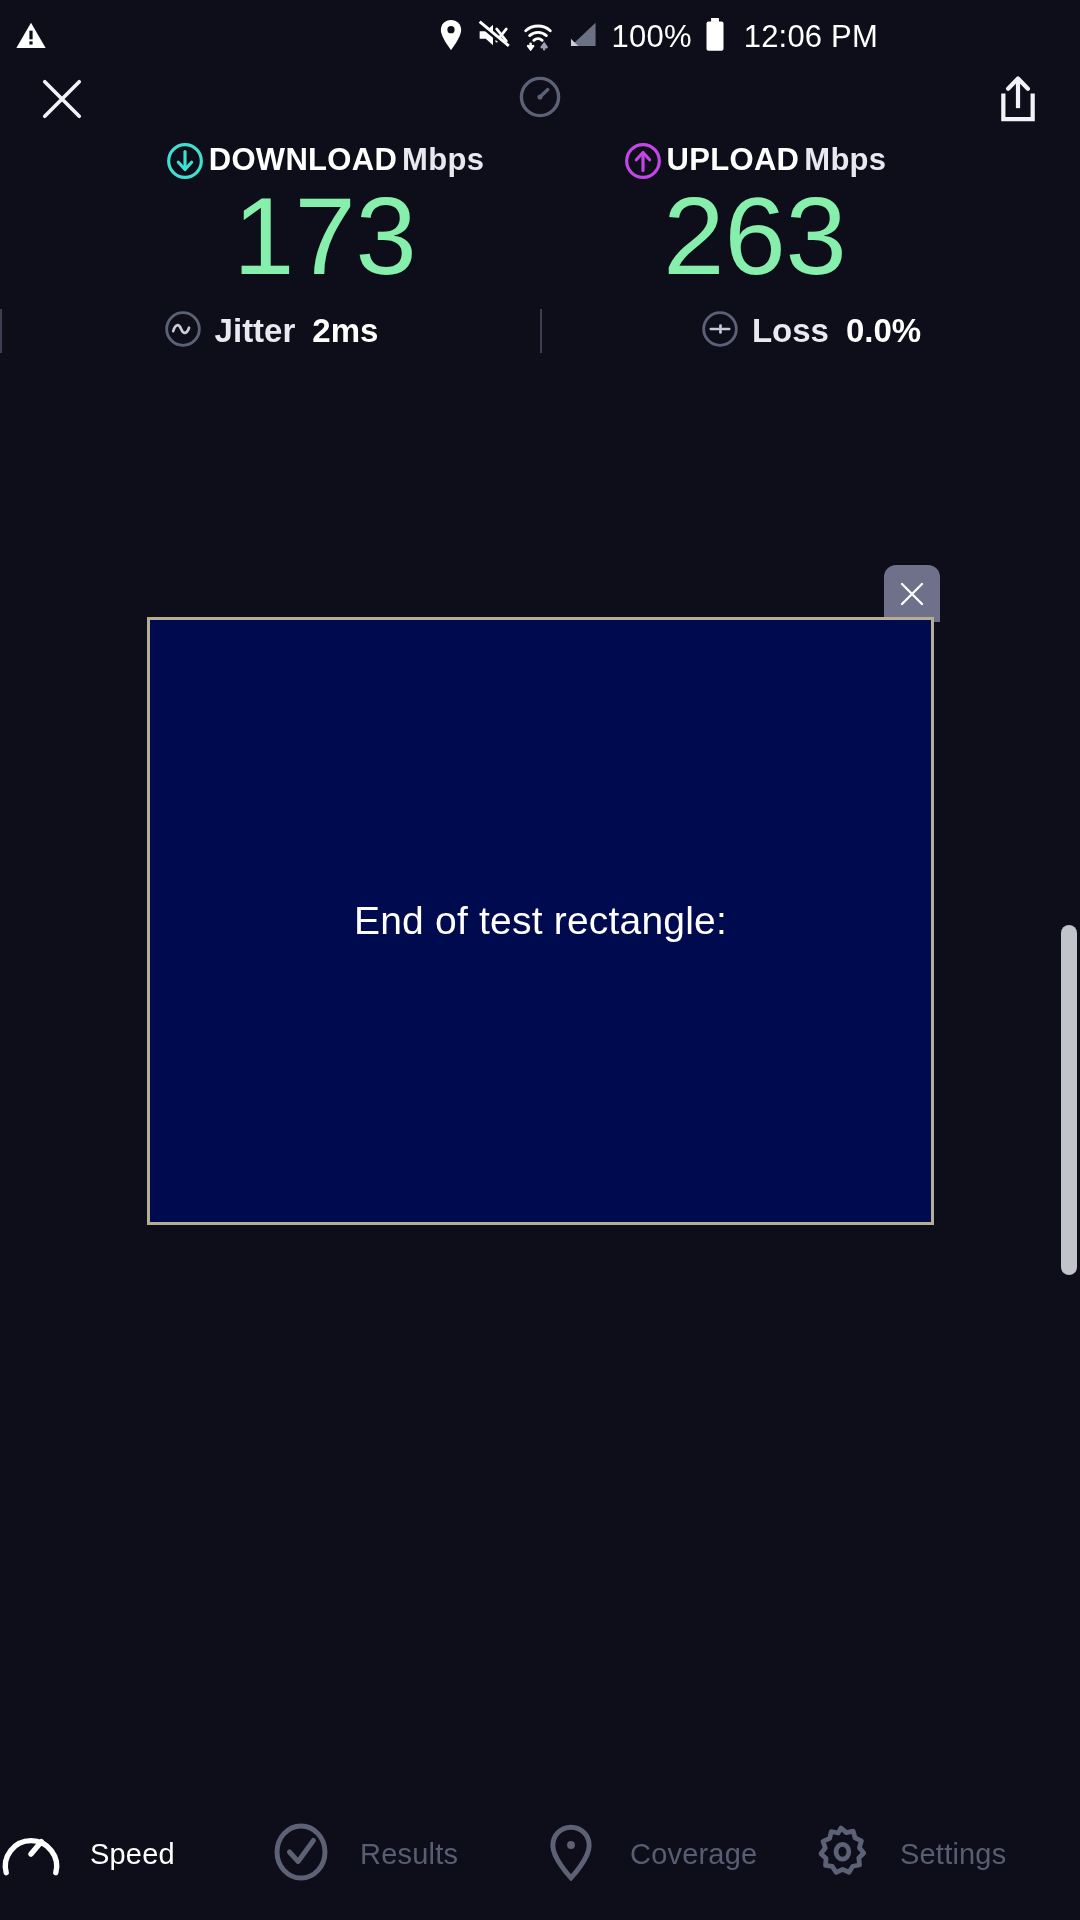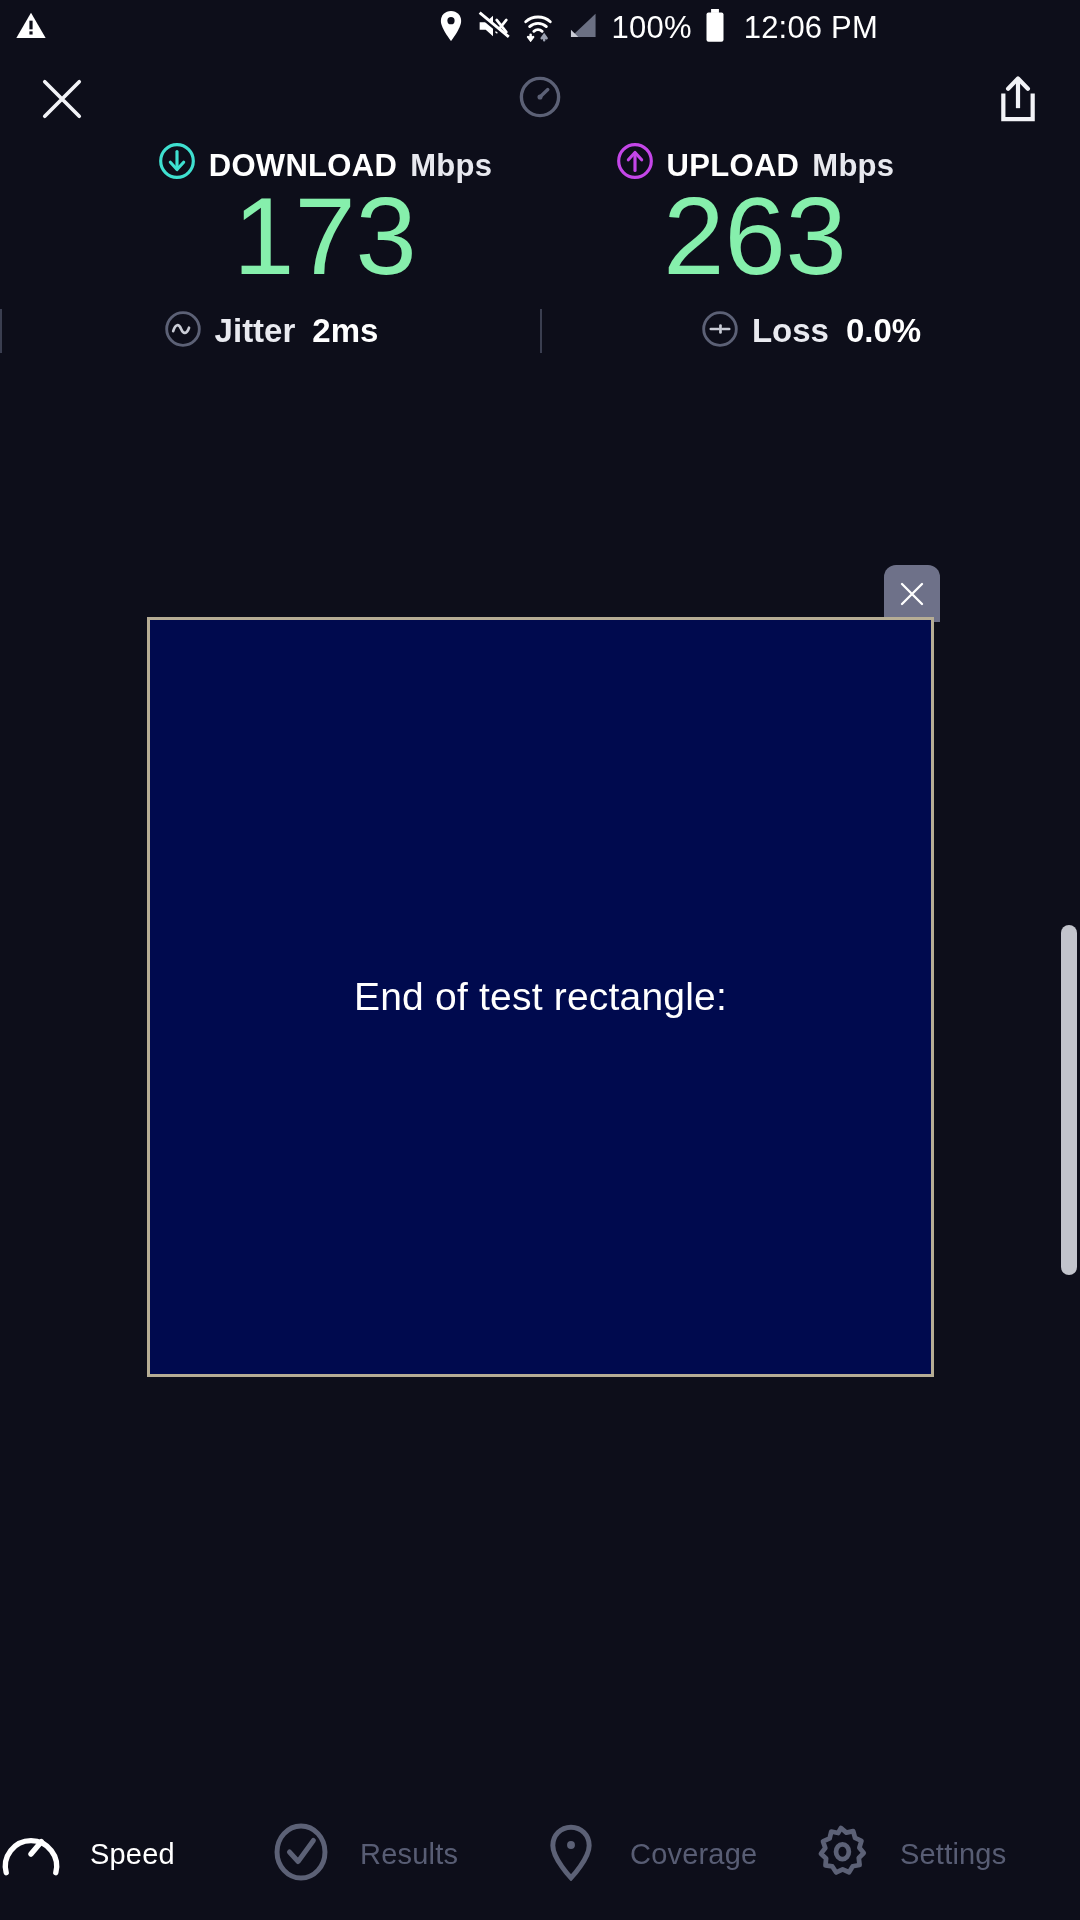--- a/index.html
+++ b/index.html
@@ -12,21 +12,21 @@
   .screen {
     position: relative;
     width: 1080px; height: 1920px;
     background: #0d0e1a;
   }
 
   
   .statusbar {
     position: absolute; top: 0; left: 0;
     width: 896px; height: 56px;
-    display: flex; align-items: center;
+    display: flex; align-items: flex-end;
     padding: 0 18px 0 14px;
   }
   .sb-left { display: flex; align-items: center; }
   .sb-right { margin-left: auto; display: flex; align-items: center; gap: 12px; }
   .sb-text {
     color: #ffffff; font-size: 31px; letter-spacing: 0.2px;
     font-family: "Liberation Sans", sans-serif;
   }
   .sb-battery-pct { margin-left: 2px; }
   .sb-time { margin-left: 6px; }
@@ -59,21 +59,21 @@
     display: flex; align-items: center; justify-content: center;
   }
 
   
   .results { position: absolute; top: 142px; left: 0; width: 1080px; }
   .dl-ul-row {
     display: flex; justify-content: center; align-items: flex-start;
     gap: 100px;
   }
   .metric { display: flex; flex-direction: column; align-items: center; width: 330px; }
-  .metric-head { display: flex; align-items: flex-end; gap: 13px; }
+  .metric-head { display: flex; align-items: flex-start; gap: 5px; }
   .metric-label {
     color: #ffffff; font-size: 31px; font-weight: bold;
     letter-spacing: 0.3px; white-space: nowrap;
   }
   .metric-unit { color: #e8e9ef; font-weight: bold; }
   .metric-value {
     color: #86efac; font-size: 110px; font-weight: 300;
     line-height: 1.02; margin-top: -4px;
     font-family: "Liberation Sans", sans-serif;
   }
@@ -91,21 +91,21 @@
   .pjl-name { color: #e9eaf0; font-size: 33px; font-weight: bold; }
   .pjl-val  { color: #ffffff; font-size: 33px; font-weight: bold; margin-left: 4px; }
   .pjl-div {
     width: 2px; height: 44px; background: #3a3e50;
   }
 
   
   .ad-wrap { position: absolute; left: 0; top: 0; width: 1080px; }
   .ad-box {
     position: absolute; left: 147px; top: 617px;
-    width: 787px; height: 760px;
+    width: 787px; height: 608px;
     background: #000a4e;
     border: 3px solid #b6ad95;
     display: flex; align-items: center; justify-content: center;
   }
   .ad-text {
     color: #ffffff; font-size: 39px; line-height: 1.48;
     text-align: center; letter-spacing: 0.2px;
   }
   .ad-close {
     position: absolute; left: 884px; top: 565px;

